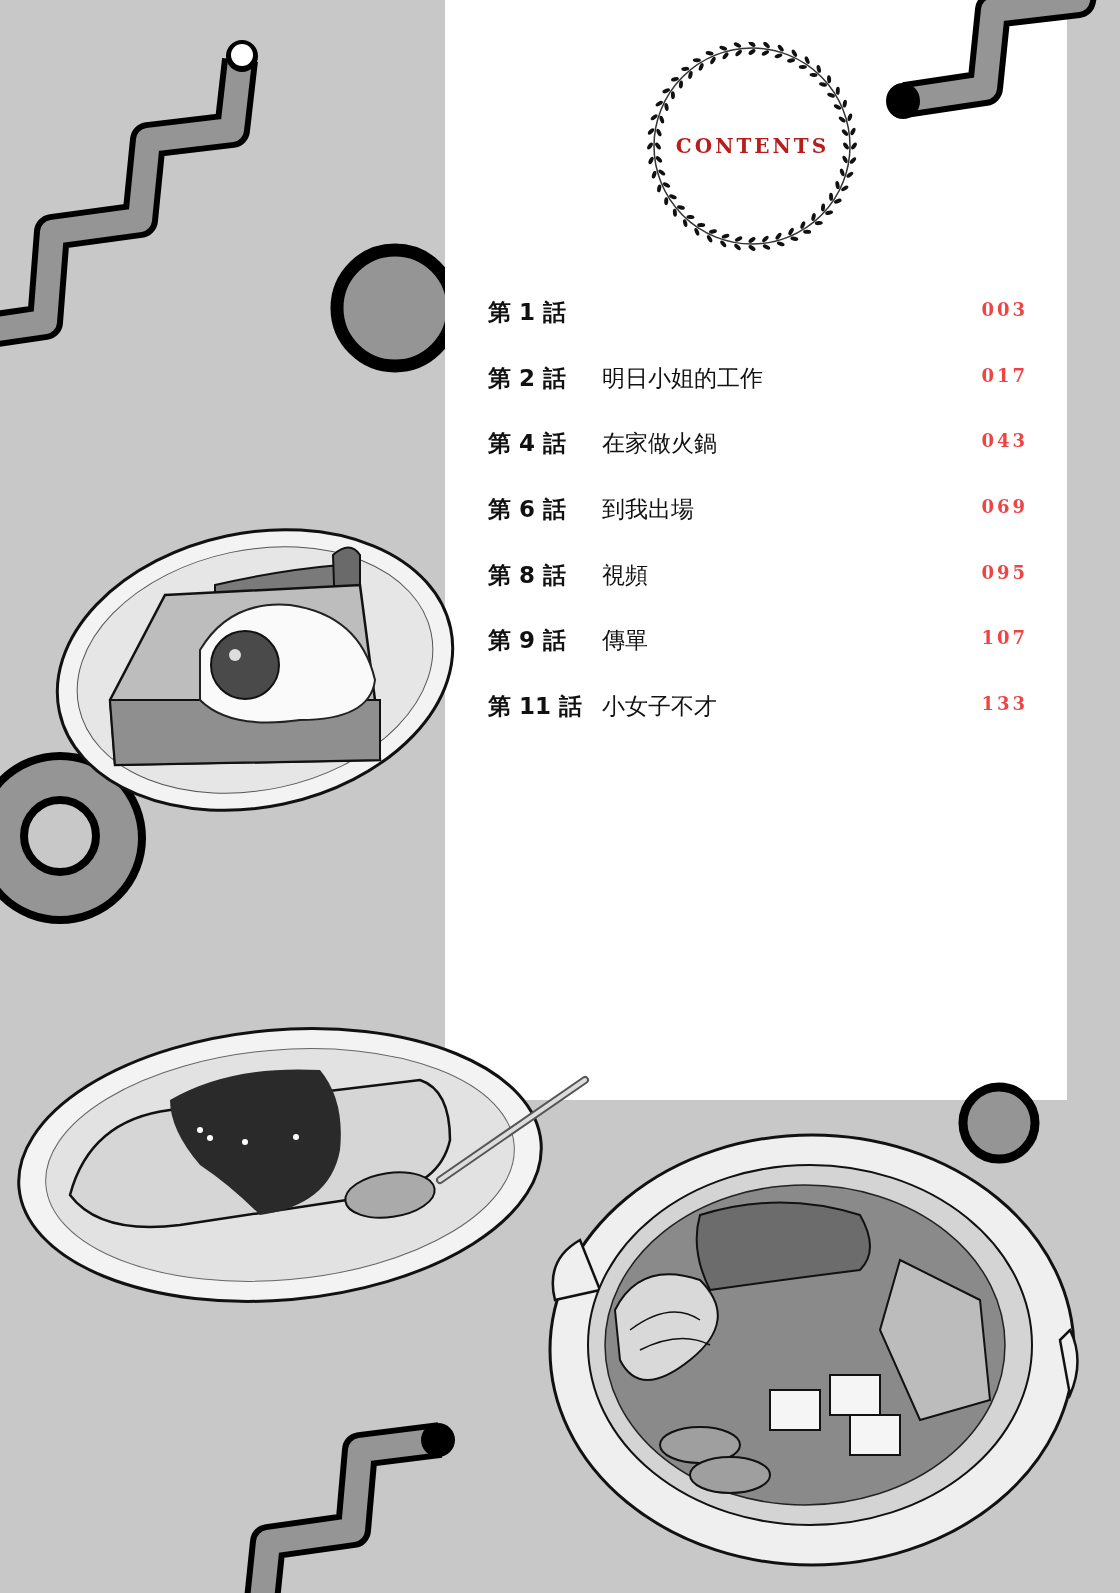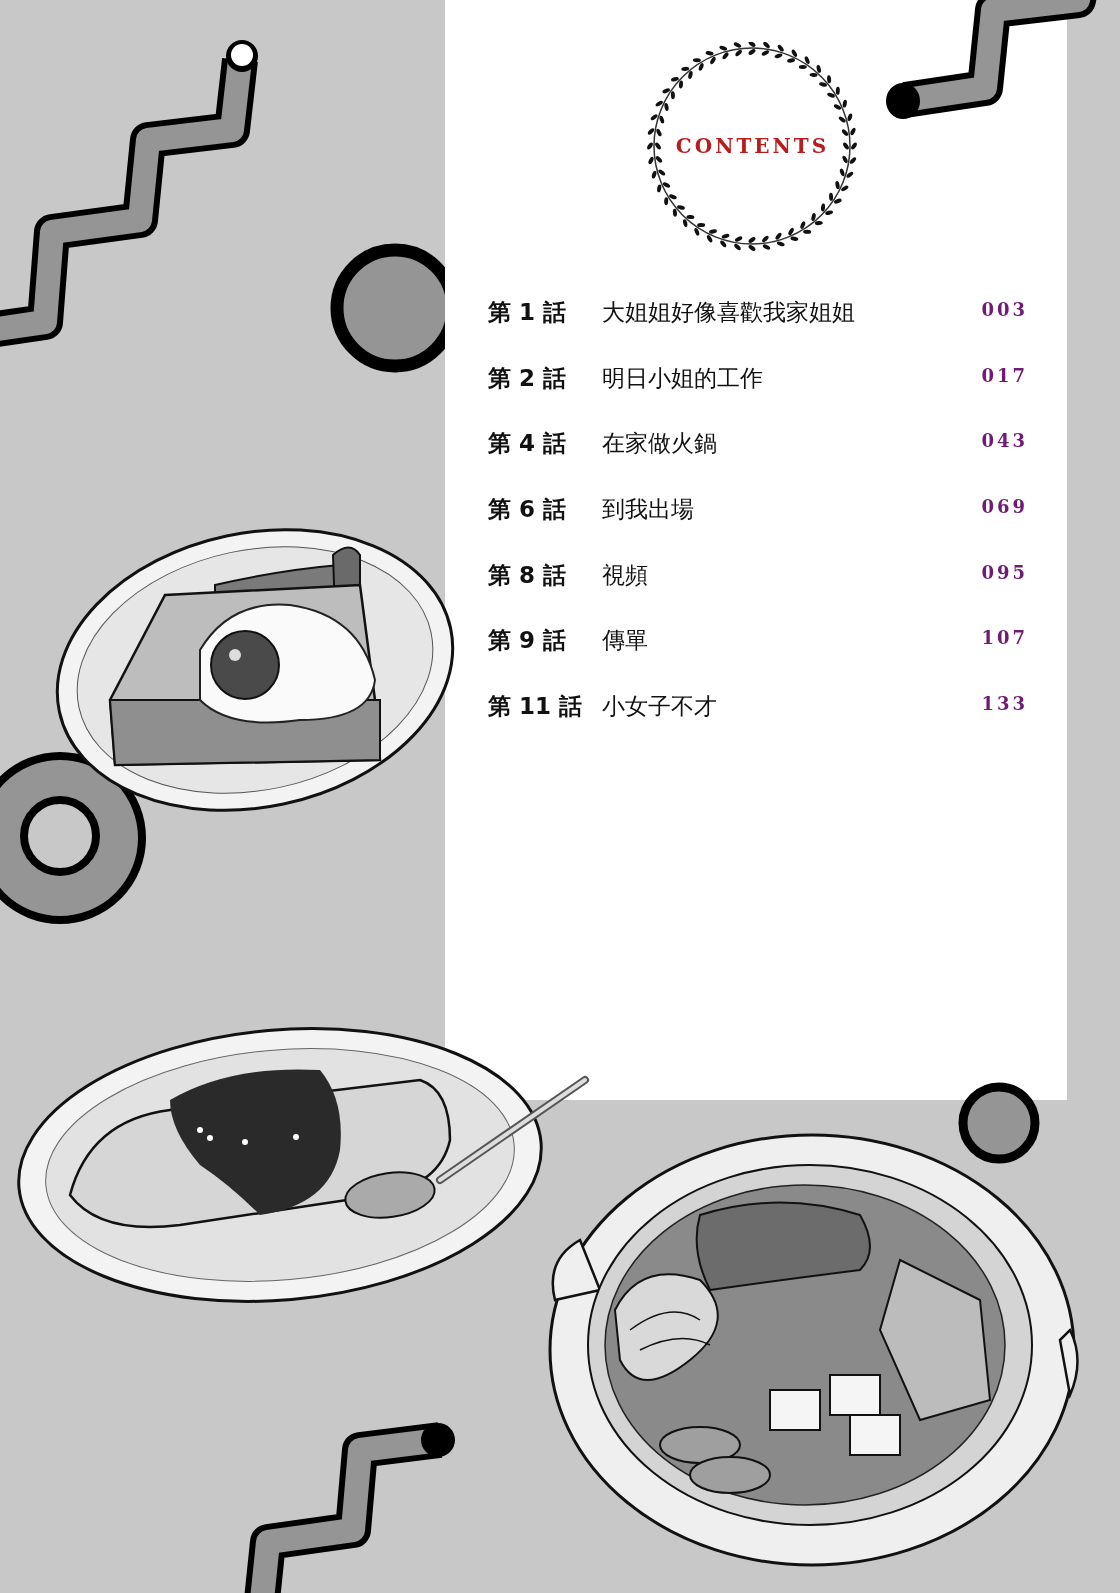--- a/index.html
+++ b/index.html
@@ -24,21 +24,21 @@
   .ep {
     position: absolute; left: 0; top: 0; font-weight: bold; font-size: 23px; color: #111;
     letter-spacing: 0px;
   }
   .title {
     position: absolute; left: 114px; top: 0; font-size: 23px; color: #111;
   }
   .row.extra .title { left: 0; }
   .page {
     position: absolute; right: 0; top: 2px; font-family: "DejaVu Serif", "Liberation Serif", serif;
-    font-weight: 900; font-size: 18px; letter-spacing: 3px; color: #701a75;
+    font-weight: 900; font-size: 18px; letter-spacing: 3px; color: #ef4444;
   }
 </style>
 </head>
 <body>
 
 <svg class="deco" viewBox="0 0 1120 1593">
 
   <g>
     <path d="M -10 330 L 45 322 L 52 232 L 140 220 L 148 140 L 232 130 L 240 60" fill="none" stroke="#000" stroke-width="36" stroke-linejoin="round" stroke-linecap="butt"></path>
     <path d="M -10 330 L 45 322 L 52 232 L 140 220 L 148 140 L 232 130 L 240 60" fill="none" stroke="#959595" stroke-width="24" stroke-linejoin="round" stroke-linecap="butt"></path>
@@ -155,21 +155,20 @@
           <ellipse cx="200.04321553680768" cy="90.62240520231119" rx="4" ry="2" transform="rotate(406.8181818181818 200.04321553680768 90.62240520231119)"></ellipse>
           <ellipse cx="207.96178707185516" cy="89.4838864961249" rx="4" ry="2" transform="rotate(476.8181818181818 207.96178707185516 89.4838864961249)"></ellipse>
         </g>
     </svg>
     <div class="emblem-title">CONTENTS</div>
   </div>
 
   <div class="toc">
     <div class="row">
       <span class="ep">第 1 話</span>
-      <span class="title">大姐姐好像喜歡我家姐姐</span>
       <span class="page">003</span>
     </div>
     <div class="row">
       <span class="ep">第 2 話</span>
       <span class="title">明日小姐的工作</span>
       <span class="page">017</span>
     </div>
     <div class="row">
       <span class="ep">第 4 話</span>
       <span class="title">在家做火鍋</span>

